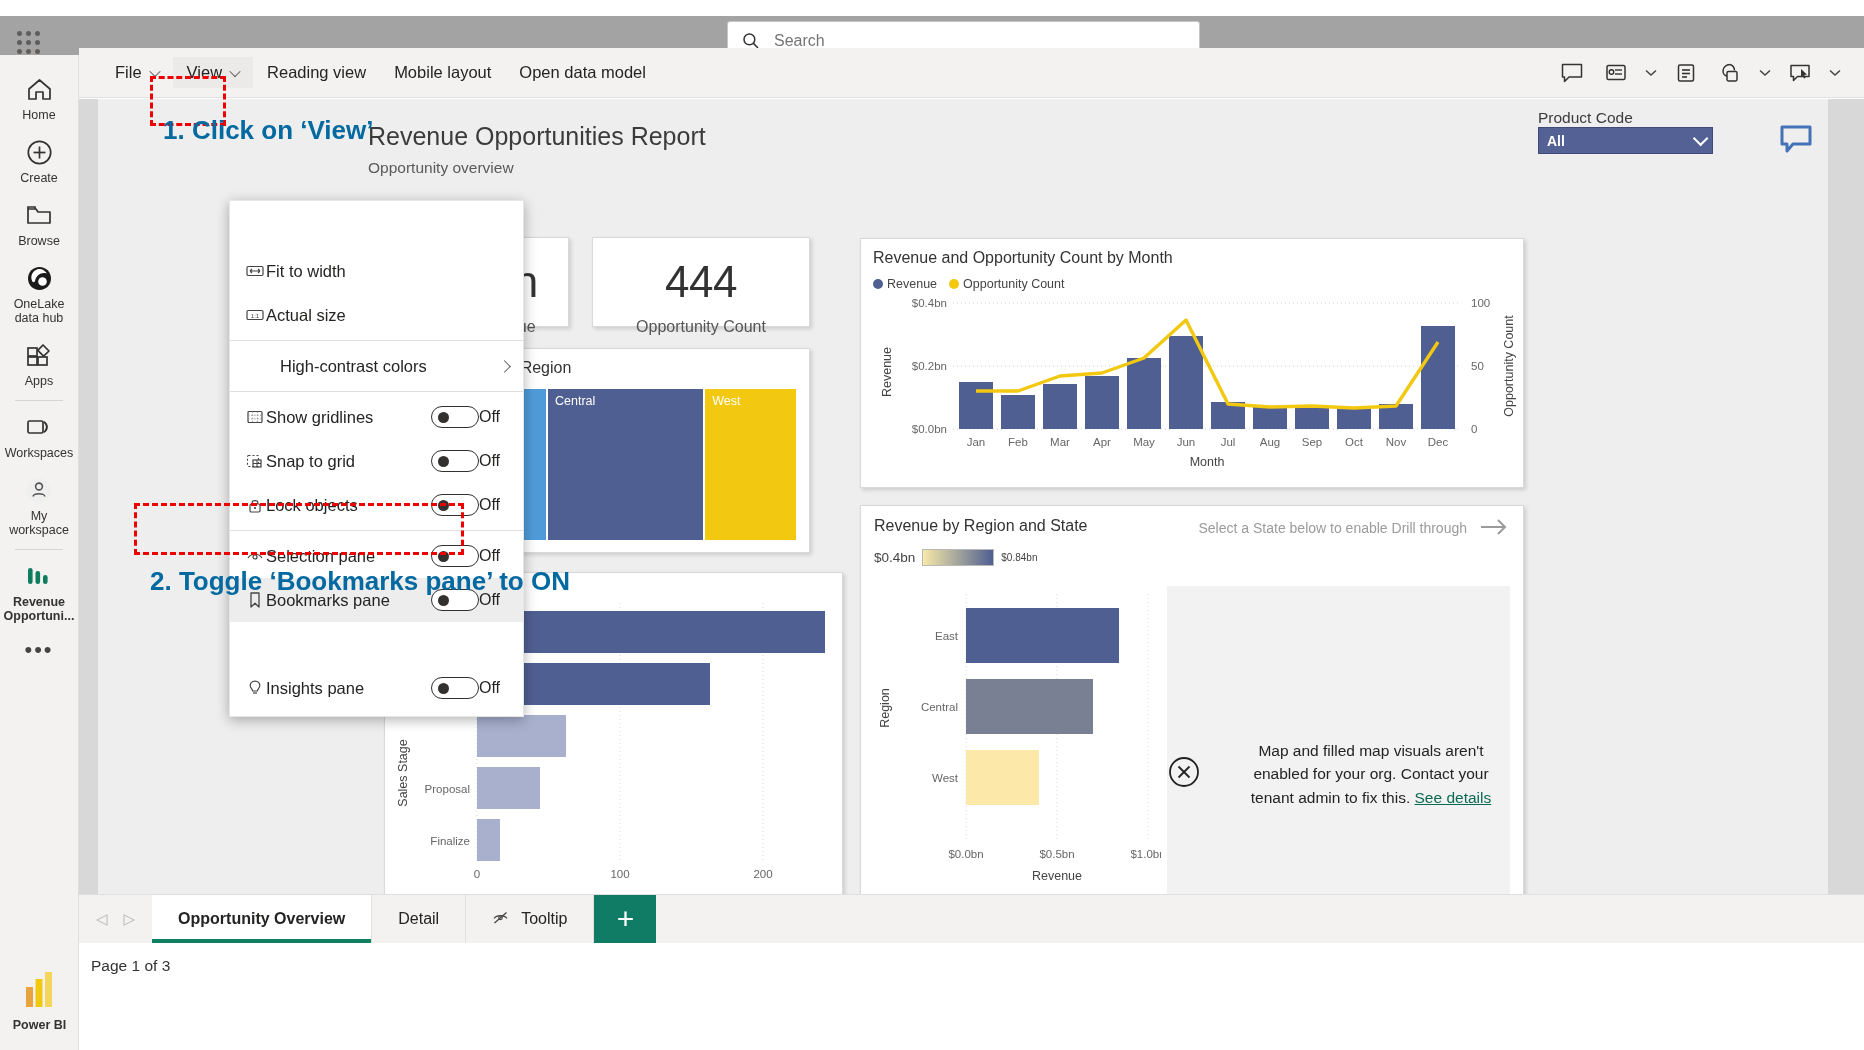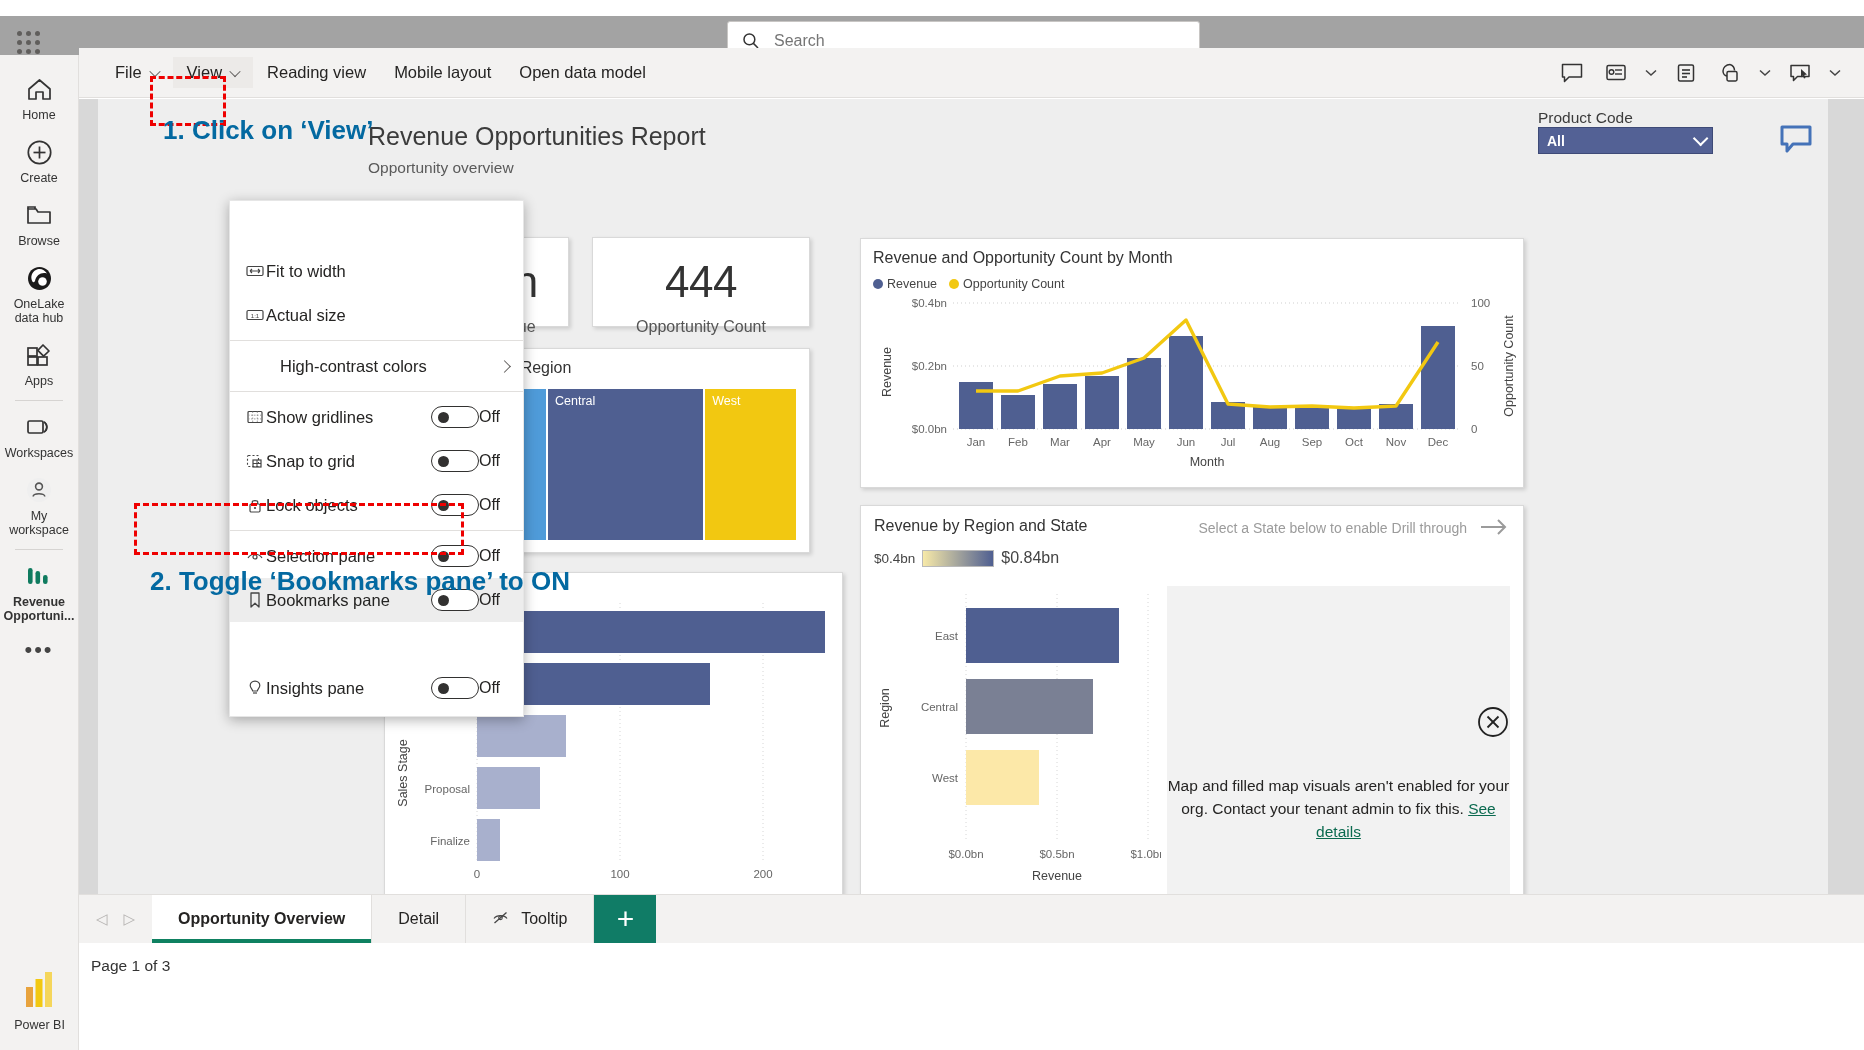--- a/index.html
+++ b/index.html
@@ -47,21 +47,21 @@
     background:#f3f2f1; border-right:1px solid #e1dfdd;
     display:flex; flex-direction:column; align-items:center; padding-top:10px;
   }
   .nav-item { width:79px; padding:9px 2px 6px; text-align:center; cursor:pointer; }
   .nav-item .ic { height:30px; display:flex; align-items:center; justify-content:center; }
   .nav-item .lbl { font-size:12.5px; color:#333; line-height:14px; margin-top:4px; }
   .nav-sep { width:48px; height:1px; background:#d6d4d2; margin:6px 0 2px; }
   .nav-item.active .lbl { font-weight:700; }
   .nav-dots { margin-top:16px; font-size:22px; color:#444; letter-spacing:2px; line-height:10px;}
   .nav-bottom { position:absolute; bottom:18px; left:0; width:79px; text-align:center; }
-  .nav-bottom .lbl { font-size:12.5px; color:#333; margin-top:3px; font-weight:400;}
+  .nav-bottom .lbl { font-size:12.5px; color:#333; margin-top:3px; font-weight:700;}
 
   
   .canvas-outer { position:absolute; left:79px; top:48px; width:1785px; height:995px; background:#ffffff; }
 
   
   .cmdbar {
     position:absolute; left:0; top:0; width:1785px; height:50px;
     background:#f3f2f1; display:flex; align-items:center; padding-left:22px; gap:0px;
     border-bottom:1px solid #e1dfdd;
   }
@@ -499,21 +499,21 @@
             <svg width="30" height="22" viewBox="0 0 30 22">
                 <line x1="2" y1="11" x2="26" y2="11" stroke="#9b9b9b" stroke-width="2"></line>
                 <path d="M19 4 L26 11 L19 18" fill="none" stroke="#9b9b9b" stroke-width="2"></path>
               </svg>
           </div>
 
           <div style="position:absolute; left:13px; top:43px; display:flex; align-items:center; gap:7px;">
             <span style="font-size:13.5px; color:#444;">$0.4bn</span>
             <span style="width:72px; height:17px; display:inline-block; border:1px solid #b9b9b9;
                          background: linear-gradient(90deg,#f7e9a8,#4f5f91);"></span>
-            <span style="font-size:16px; color:#444;">$0.84bn</span>
+            <span style="font-size:10px; color:#444;">$0.84bn</span>
           </div>
 
           <svg width="300" height="360" viewBox="0 0 300 360" style="position:absolute; left:0px; top:80px;">
             <line x1="105" y1="8" x2="105" y2="255" stroke="#d6d6d6" stroke-width="1" stroke-dasharray="1 3"></line>
             <line x1="196" y1="8" x2="196" y2="255" stroke="#d6d6d6" stroke-width="1" stroke-dasharray="1 3"></line>
             <line x1="287" y1="8" x2="287" y2="255" stroke="#d6d6d6" stroke-width="1" stroke-dasharray="1 3"></line>
 
             <rect x="105" y="22" width="153" height="55" fill="#4f5f91"></rect>
             <rect x="105" y="93" width="127" height="55" fill="#7a8094"></rect>
             <rect x="105" y="164" width="73" height="55" fill="#fce8a8"></rect>
@@ -523,21 +523,21 @@
             <text class="axis-txt" x="97" y="196" text-anchor="end">West</text>
             <text class="axis-txt-b" transform="translate(28,122) rotate(-90)" text-anchor="middle">Region</text>
 
             <text class="axis-txt" x="105" y="272" text-anchor="middle">$0.0bn</text>
             <text class="axis-txt" x="196" y="272" text-anchor="middle">$0.5bn</text>
             <text class="axis-txt" x="287" y="272" text-anchor="middle">$1.0bn</text>
             <text class="axis-txt-b" x="196" y="294" text-anchor="middle">Revenue</text>
           </svg>
 
           <div style="position:absolute; left:306px; top:80px; right:13px; bottom:13px; background:#f2f2f2;
-                      display:flex; flex-direction:column; align-items:flex-end; justify-content:center; gap:31px;">
+                      display:flex; align-items:center; justify-content:center; gap:31px;">
             <div>
               <svg width="34" height="34" viewBox="0 0 34 34">
                   <circle cx="17" cy="17" r="14" fill="none" stroke="#222" stroke-width="1.8"></circle>
                   <line x1="11.5" y1="11.5" x2="22.5" y2="22.5" stroke="#222" stroke-width="1.8"></line>
                   <line x1="22.5" y1="11.5" x2="11.5" y2="22.5" stroke="#222" stroke-width="1.8"></line>
                 </svg>
             </div>
             <div style="text-align:center; font-size:15.5px; color:#252423; line-height:1.5; max-width:430px;">
               <span>Map and filled map visuals aren't enabled for your org. Contact</span>
               <span>your tenant admin to fix this.</span>

